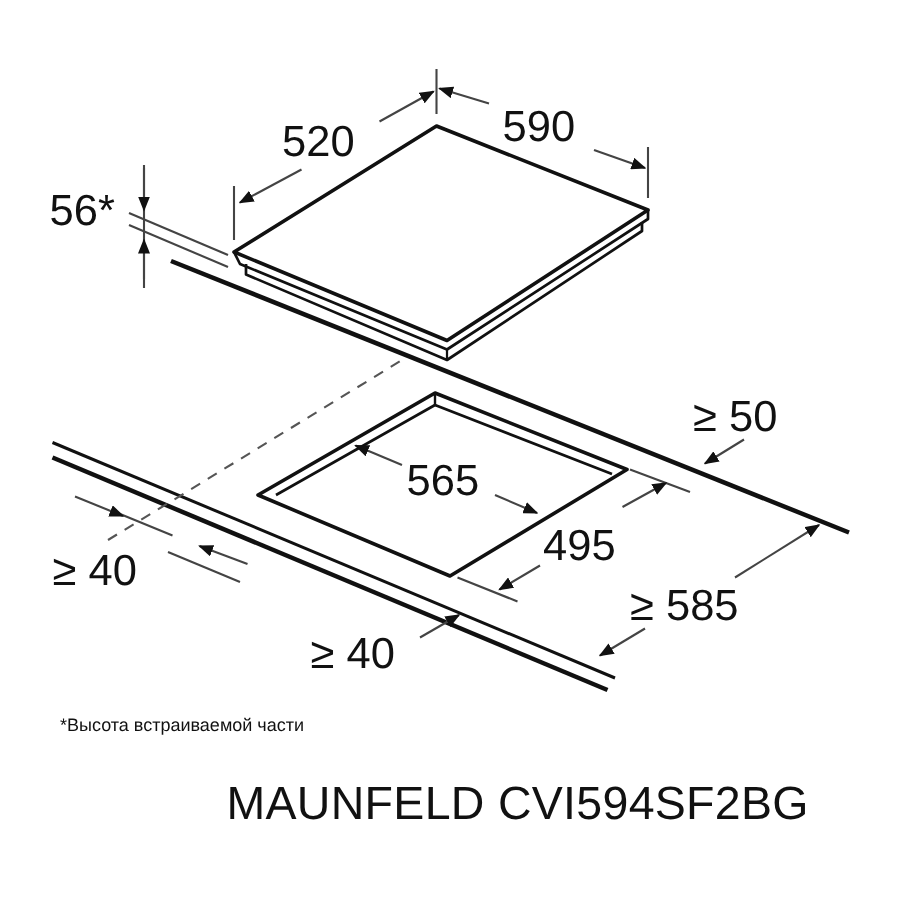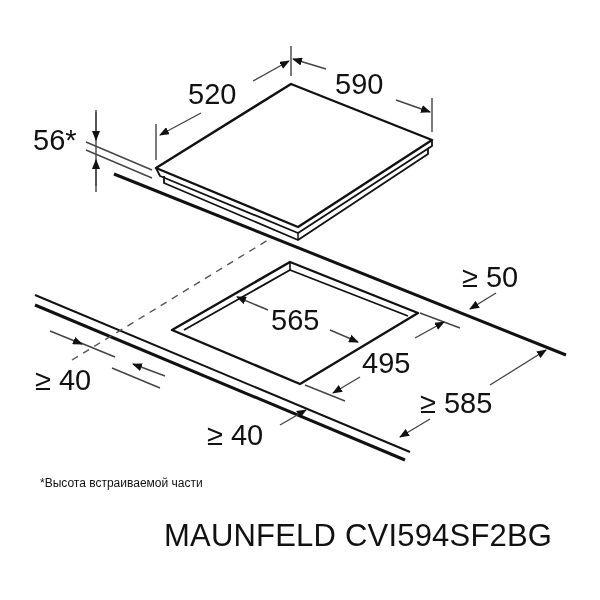--- a/index.html
+++ b/index.html
@@ -1,21 +1,21 @@
 <!DOCTYPE html>
 <html><head>
   <meta charset="utf-8">
   <style>
     html, body { margin: 0; padding: 0; background: #ffffff; }
     body { width: 600px; height: 600px; position: relative; overflow: hidden; }
     #stage { position: absolute; left: 0; top: 0; width: 600px; height: 600px; }
     svg text { font-family: "Liberation Sans", sans-serif; fill: #111111; }
     .dim { font-size: 29px; }
     .foot { position: absolute; left: 40px; top: 476px; font-family: "Liberation Sans", sans-serif; font-size: 12px; color: #111; }
-    .model { position: absolute; left: 164px; top: 518px; font-family: "Liberation Sans", sans-serif; font-size: 31px; color: #111; letter-spacing: 0.2px; }
+    .model { position: absolute; left: 151px; top: 518px; font-family: "Liberation Sans", sans-serif; font-size: 31px; color: #111; letter-spacing: 0.2px; }
   </style>
 </head>
 <body>
 
 <div id="stage">
   <svg width="600" height="600" viewBox="0 0 600 600" xmlns="http://www.w3.org/2000/svg">
     <defs>
       <marker id="ah" markerWidth="10" markerHeight="8" refX="9" refY="4" orient="auto" markerUnits="userSpaceOnUse">
         <path d="M0,0 L10,4 L0,8 Z" fill="#111"></path>
       </marker>

